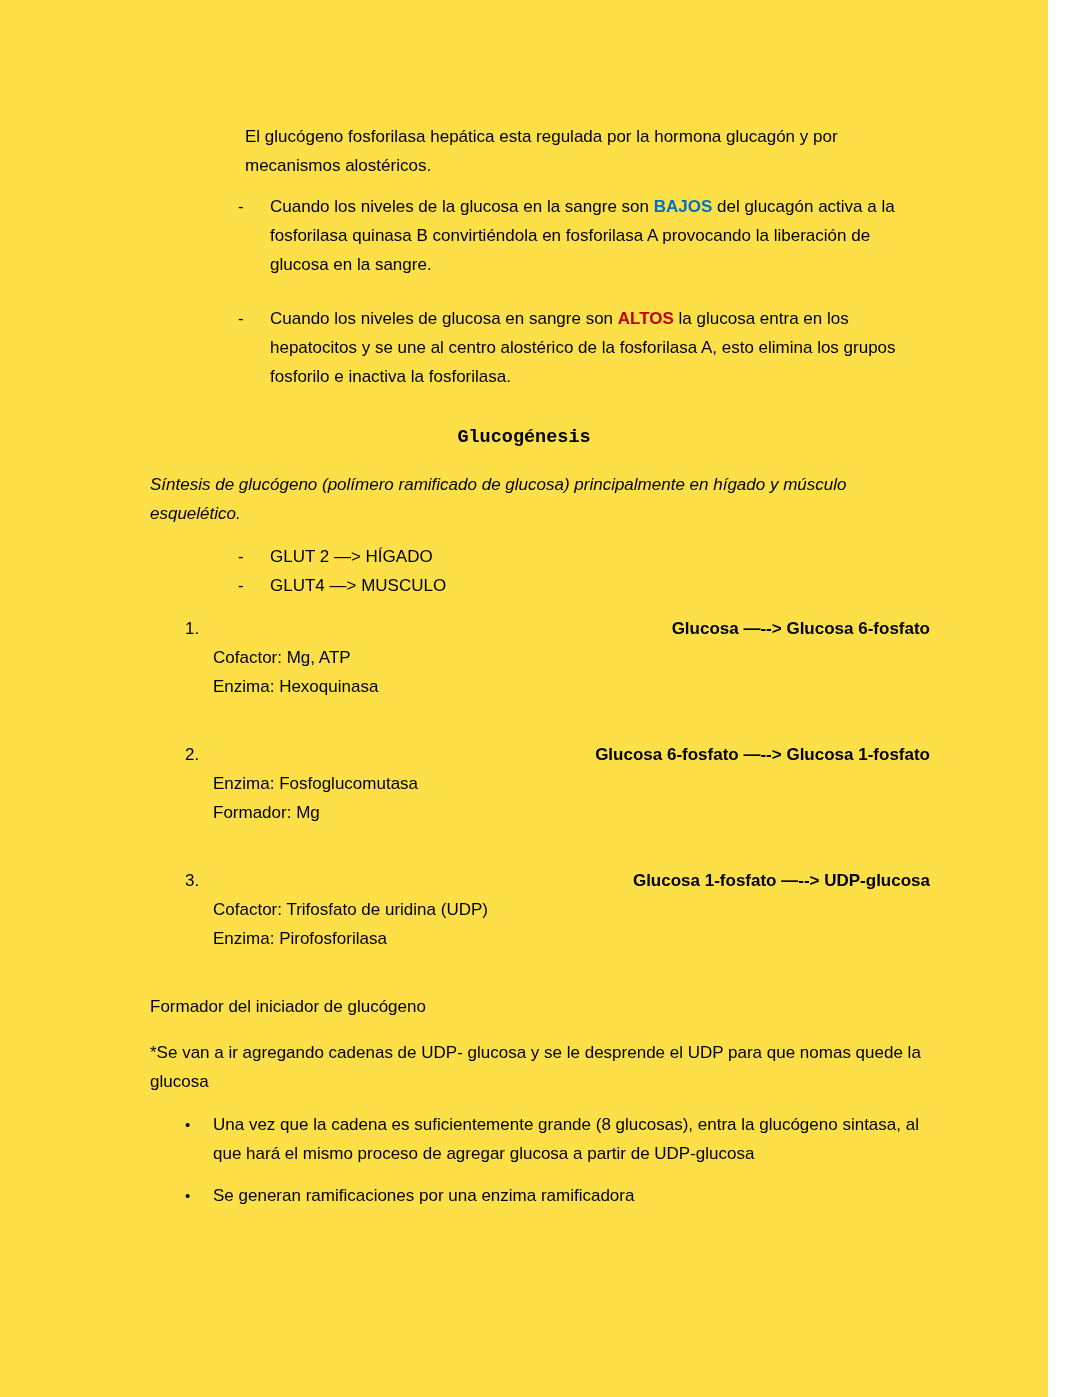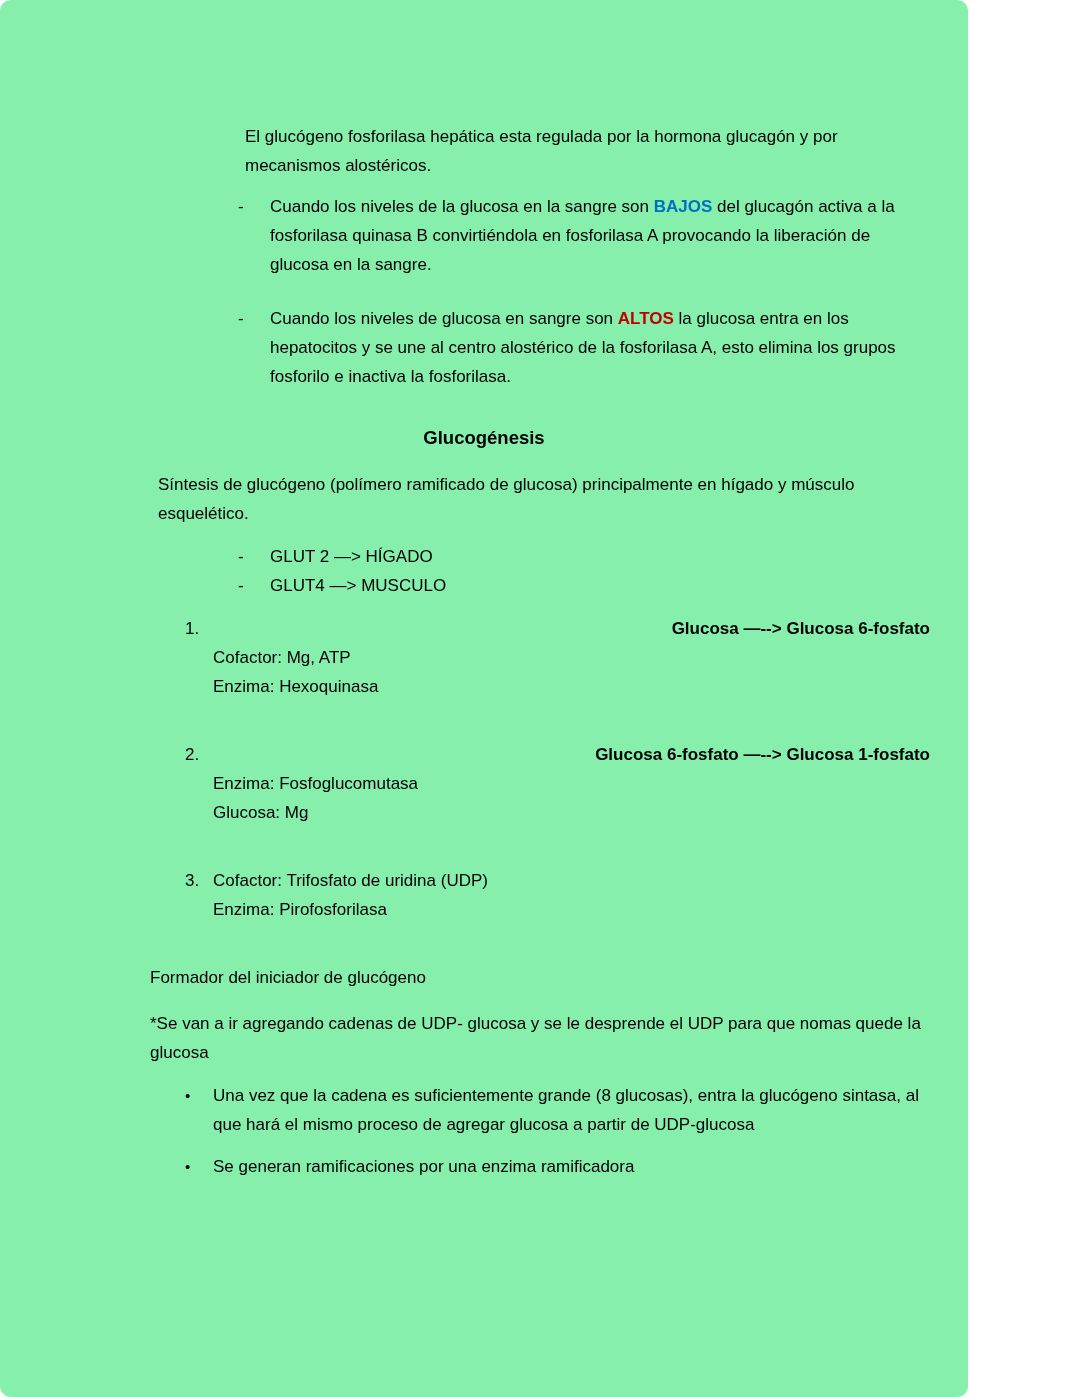--- a/index.html
+++ b/index.html
@@ -2,31 +2,30 @@
 <html><head>
 <meta charset="utf-8">
 <style>
   html, body {
     margin: 0;
     padding: 0;
     background: #ffffff;
   }
   .page {
     position: relative;
-    width: 968px;
+    width: 1048px;
     height: 1397px;
-    background: #86efac;
+    background: #fde047;
     font-family: "Liberation Sans", "DejaVu Sans", sans-serif;
     font-size: 17px;
     line-height: 29px;
     color: #000000;
     box-sizing: border-box;
     padding: 122px 150px 40px 150px;
     overflow: hidden;
-    border-radius: 11px;
   }
   .intro {
     margin: 0 0 12px 95px;
     width: 690px;
   }
   .dash-item {
     display: flex;
     margin-left: 88px;
     width: 672px;
   }
@@ -37,24 +36,26 @@
     flex: 1;
   }
   .dash-item.gap-after { margin-bottom: 25px; }
   .dash-item.gap-after-lg { margin-bottom: 30px; }
   .hl { font-weight: bold; }
   .heading {
     font-size: 18.5px;
     font-weight: bold;
     text-align: center;
     margin: 32px 0 18px 0;
+    font-family: Liberation Mono, monospace;
   }
   .synthesis {
-    margin: 0 0 14px 8px;
+    margin: 0 0 14px 0;
     width: 780px;
+    font-style: italic;
   }
   .glut-item {
     display: flex;
     margin-left: 88px;
   }
   .glut-item .marker { flex: 0 0 32px; }
   .steps { margin-top: 14px; }
   .step {
     display: flex;
     margin-left: 35px;
@@ -122,27 +123,28 @@
         <div>Cofactor: Mg, ATP</div>
         <div>Enzima: Hexoquinasa</div>
       </span>
     </div>
 
     <div class="step">
       <span class="num">2.</span>
       <span class="body">
         <div class="title">Glucosa 6-fosfato —--&gt; Glucosa 1-fosfato</div>
         <div>Enzima: Fosfoglucomutasa</div>
-        <div>Glucosa: Mg</div>
+        <div>Formador: Mg</div>
       </span>
     </div>
 
     <div class="step">
       <span class="num">3.</span>
       <span class="body">
+        <div class="title">Glucosa 1-fosfato —--&gt; UDP-glucosa</div>
         <div>Cofactor: Trifosfato de uridina (UDP)</div>
         <div>Enzima: Pirofosforilasa</div>
       </span>
     </div>
 
   </div>
 
   <div class="formador">
     <div>Formador del iniciador de glucógeno</div>
   </div>

